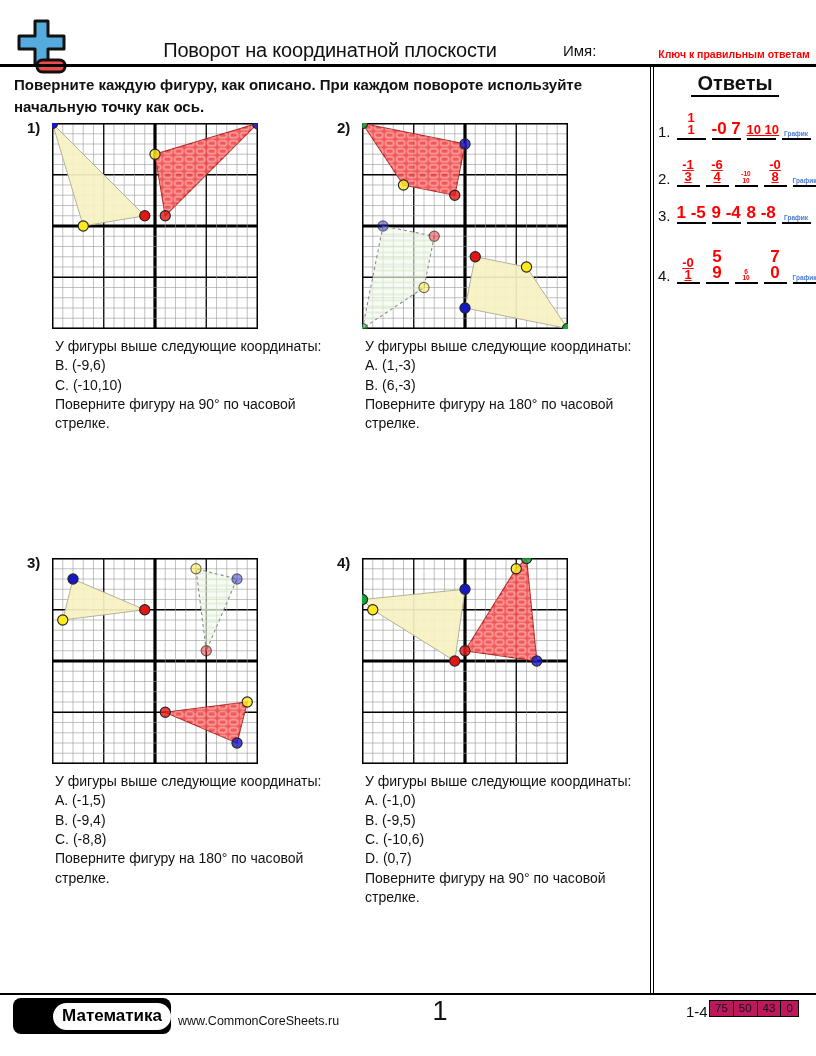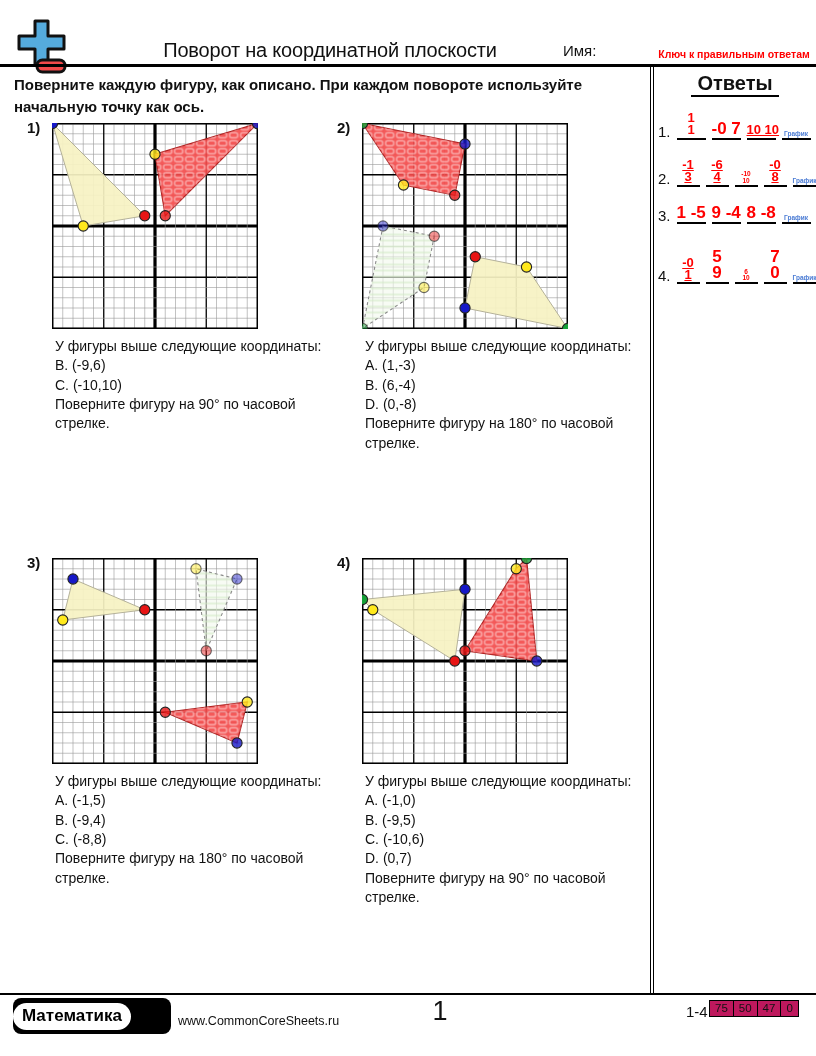--- a/index.html
+++ b/index.html
@@ -33,21 +33,21 @@
   .sz-xs { font-size:6.5px; } .sz-link { font-size:6.5px; }
 
   
   .prob-label { position:absolute; font-size:15px; font-weight:bold; }
   .grid-box { position:absolute; width:206px; height:206px; }
   .ptext { position:absolute; width:294px; font-size:14px; line-height:1.38; }
 
   
   .footer-rule { position:absolute; left:0; top:992px; width:816px; height:2px; background:#000; }
   .brand-badge { position:absolute; left:13px; top:997px; width:158px; height:36px;
-                 background:#000; border-radius:8px; display:flex; align-items:center; justify-content:flex-start; }
+                 background:#000; border-radius:8px; display:flex; align-items:center; justify-content:flex-end; }
   .brand-badge .pill { background:#fff; border-radius:15px; padding:3px 9px 4px;
                        font-size:17px; font-weight:bold; color:#000; }
   .site-url { position:absolute; left:178px; top:1013px; font-size:12.5px; }
   .page-number { position:absolute; left:400px; top:995px; width:80px; text-align:center; font-size:27px; }
   .score-range { position:absolute; left:686px; top:1002px; font-size:15px; }
   .score-boxes { position:absolute; left:710px; top:999px; display:flex; }
   .score-box { border:1px solid #000; margin-left:-1px; padding:1px 5px 2px;
                font-size:11.5px; background:#be185d; }
 </style>
 </head>
@@ -255,22 +255,21 @@
         <circle cx="20.5" cy="102.5" r="5.1" fill="#1618c8" fill-opacity="0.45" stroke="#222" stroke-width="1.1" stroke-opacity="0.65"></circle>
         <circle cx="92.25" cy="71.75" r="5.1" fill="#e81515" fill-opacity="0.8" stroke="#222" stroke-width="1.1" stroke-opacity="1"></circle>
         <circle cx="41" cy="61.5" r="5.1" fill="#ffe91c" fill-opacity="0.8" stroke="#222" stroke-width="1.1" stroke-opacity="1"></circle>
         <circle cx="0" cy="0" r="5.1" fill="#16a138" fill-opacity="0.8" stroke="#222" stroke-width="1.1" stroke-opacity="1"></circle>
         <circle cx="102.5" cy="20.5" r="5.1" fill="#1618c8" fill-opacity="0.8" stroke="#222" stroke-width="1.1" stroke-opacity="1"></circle>
       </svg></div>
   <div class="ptext" style="left:365px; top:336px;">
     <div>У фигуры выше следующие координаты:</div>
     <div>
         <div>A. (1,-3)</div>
-        <div>B. (6,-4)</div>
-        <div>D. (0,-8)</div>
+        <div>B. (6,-3)</div>
       </div>
     <div>Поверните фигуру на 180° по часовой стрелке.</div>
   </div>
 
   <div class="prob-label" style="left:27px; top:553px;">3)</div>
   <div class="grid-box" style="left:52px; top:557px;"><svg width="206" height="206" viewBox="-0.5 -0.5 206 206">
         <defs>
           <pattern id="rp2" width="11" height="8" patternUnits="userSpaceOnUse">
             <rect x="1.2" y="1.2" width="8" height="5" rx="2" fill="none" stroke="rgba(255,235,235,0.55)" stroke-width="1.5"></rect>
           </pattern>
@@ -425,17 +424,17 @@
   <div class="footer-rule"></div>
   <div class="brand-badge">
     <span class="pill">Математика</span>
   </div>
   <div class="site-url">www.CommonCoreSheets.ru</div>
   <div class="page-number">1</div>
   <div class="score-range">1-4</div>
   <div class="score-boxes" id="score-boxes">
       <span class="score-box">75</span>
       <span class="score-box">50</span>
-      <span class="score-box">47</span>
+      <span class="score-box">43</span>
       <span class="score-box">0</span>
     </div>
 
 </div>
 
 </body></html>

